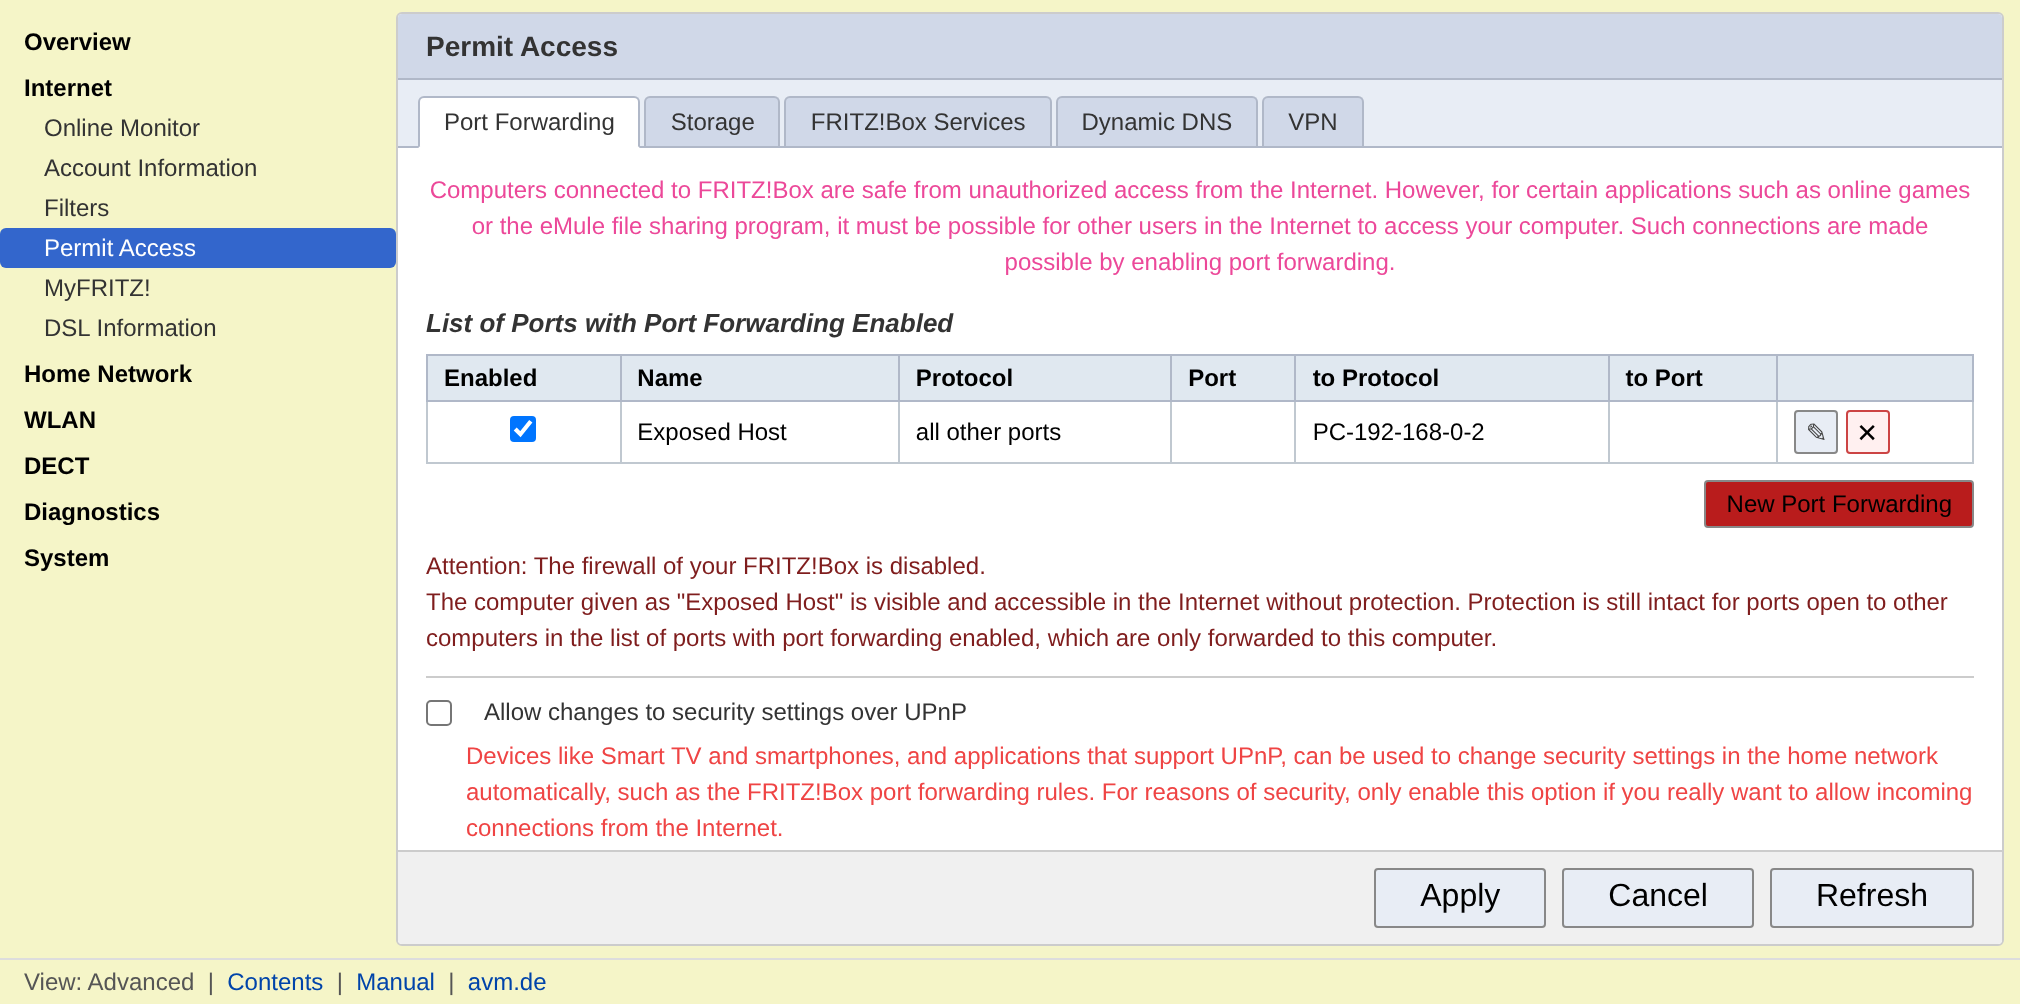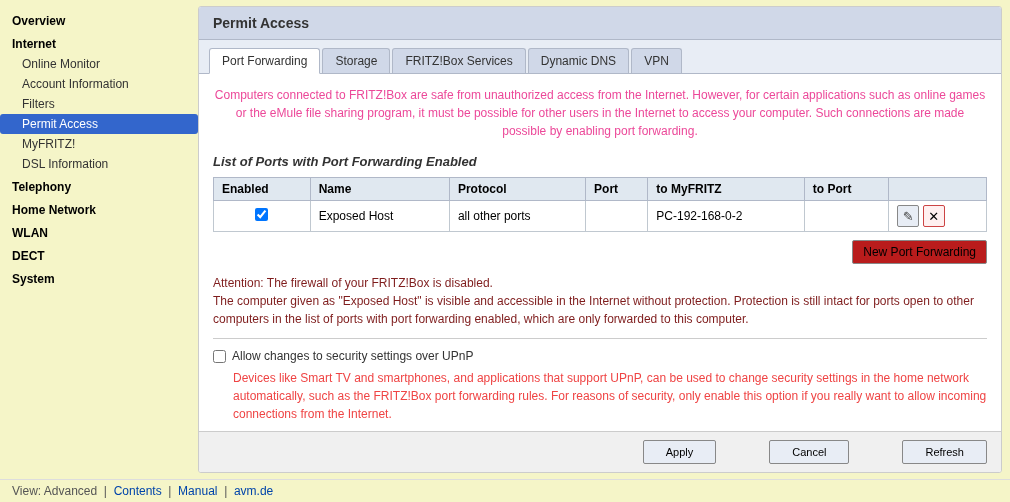--- a/index.html
+++ b/index.html
@@ -153,21 +153,21 @@
       margin: 10px 0;
     }
     
     .upnp-section {
       font-size: 12px;
       color: #333;
     }
     .upnp-label {
       display: flex;
       align-items: center;
-      gap: 6px;
+      gap: 16px;
       margin-bottom: 6px;
     }
     .upnp-desc {
       padding-left: 20px;
       color: #ef4444;
       line-height: 1.5;
     }
     
     .footer-buttons {
       display: flex;
@@ -175,23 +175,22 @@
       padding: 8px 14px;
       gap: 8px;
       border-top: 1px solid #ccc;
       background: #f0f0f0;
     }
     .footer-btn {
       padding: 5px 22px;
       border: 1px solid #888;
       background: #e8edf5;
       cursor: pointer;
-      font-size: 11px;
+      font-size: 16px;
       border-radius: 2px;
-      margin-left: 45px;
     }
     
     .bottom-bar {
       background: #f5f5c8;
       padding: 4px 12px;
       font-size: 12px;
       color: #555;
       border-top: 1px solid #ddd;
     }
     .bottom-bar a {
@@ -240,30 +239,30 @@
     <div class="sidebar-item child active">
       <span>Permit Access</span>
     </div>
     <div class="sidebar-item child">
       <span>MyFRITZ!</span>
     </div>
     <div class="sidebar-item child">
       <span>DSL Information</span>
     </div>
     <div class="sidebar-item section-header">
-      <span>Telephony</span>
-    </div>
-    <div class="sidebar-item section-header">
       <span>Home Network</span>
     </div>
     <div class="sidebar-item section-header">
       <span>WLAN</span>
     </div>
     <div class="sidebar-item section-header">
       <span>DECT</span>
+    </div>
+    <div class="sidebar-item section-header">
+      <span>Diagnostics</span>
     </div>
     <div class="sidebar-item section-header">
       <span>System</span>
     </div>
   </div>
 
   <div class="content-area">
     <div class="page-title">
       <span>Permit Access</span>
     </div>
@@ -291,21 +290,21 @@
 
       <div class="section-title">List of Ports with Port Forwarding Enabled</div>
 
       <table class="ports-table">
         <thead>
           <tr>
             <th><span>Enabled</span></th>
             <th><span>Name</span></th>
             <th><span>Protocol</span></th>
             <th><span>Port</span></th>
-            <th><span>to MyFRITZ</span></th>
+            <th><span>to Protocol</span></th>
             <th><span>to Port</span></th>
             <th></th>
           </tr>
         </thead>
         <tbody>
           <tr>
             <td class="checkbox-cell">
               <input type="checkbox" checked="" style="">
             </td>
             <td><span>Exposed Host</span></td>

